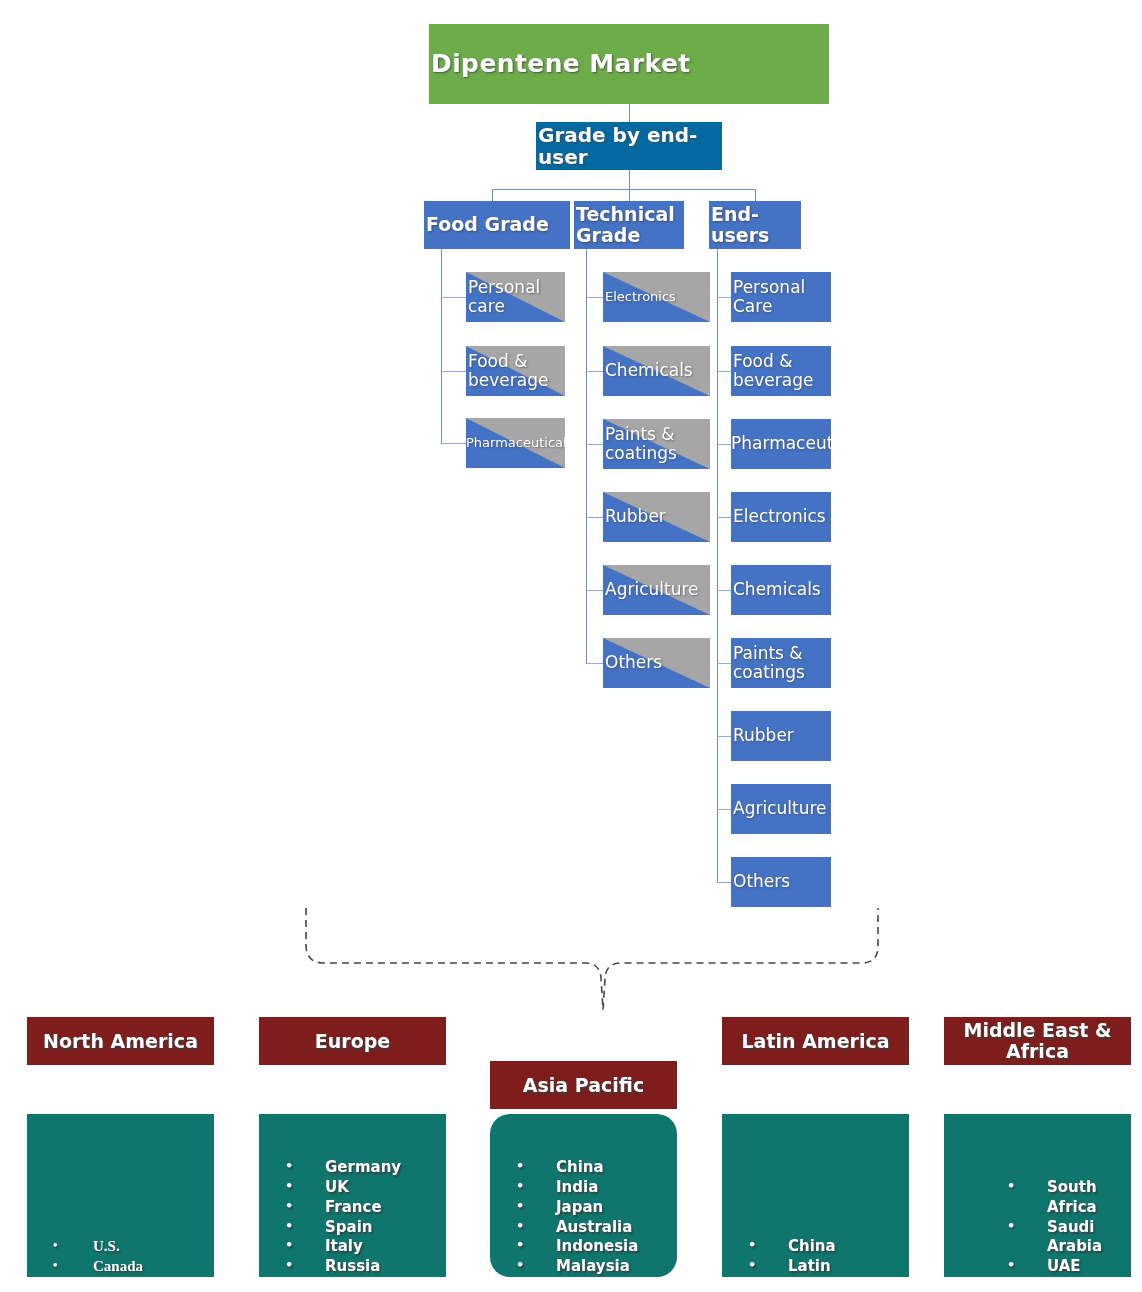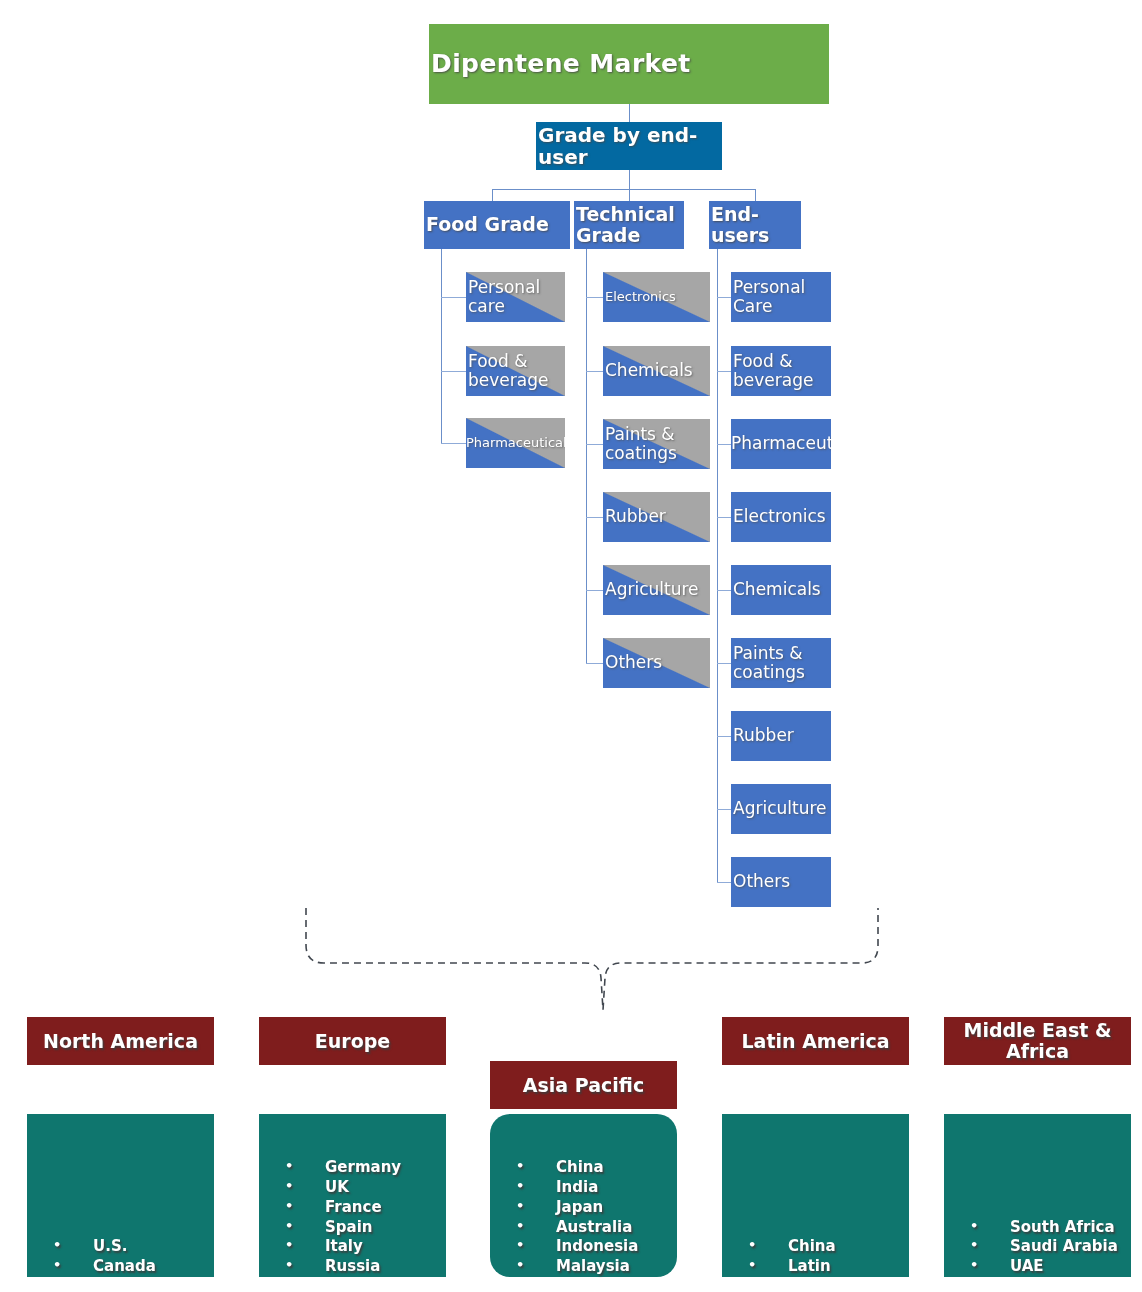--- a/index.html
+++ b/index.html
@@ -216,21 +216,21 @@
   <div class="region-head" style="left:490px;top:1017px;width:187px;height:48px;margin-top:44px;">
     <span>Asia Pacific</span>
   </div>
   <div class="region-head" style="left:722px;top:1017px;width:187px;height:48px;">
     <span>Latin America</span>
   </div>
   <div class="region-head" style="left:944px;top:1017px;width:187px;height:48px;">
     <span>Middle East &amp; Africa</span>
   </div>
 
-  <div class="region-body" style="left:27px;top:1114px;width:187px;height:163px;">
+  <div class="region-body" style="left:27px;top:1114px;width:187px;height:163px;font-family:Liberation Serif, serif;">
     <ul>
         <li>U.S.</li>
         <li>Canada</li>
       </ul>
   </div>
   <div class="region-body" style="left:259px;top:1114px;width:187px;height:163px;">
     <ul>
         <li>Germany</li>
         <li>UK</li>
         <li>France</li>
@@ -248,21 +248,21 @@
         <li>Indonesia</li>
         <li>Malaysia</li>
       </ul>
   </div>
   <div class="region-body" style="left:722px;top:1114px;width:187px;height:163px;">
     <ul>
         <li>China</li>
         <li>Latin</li>
       </ul>
   </div>
-  <div class="region-body" style="left:944px;top:1114px;width:187px;height:163px;">
+  <div class="region-body" style="left:944px;top:1114px;width:187px;height:163px;padding-left:37px;">
     <ul>
         <li>South Africa</li>
         <li>Saudi Arabia</li>
         <li>UAE</li>
       </ul>
   </div>
 
 </div>
 
 </body></html>

